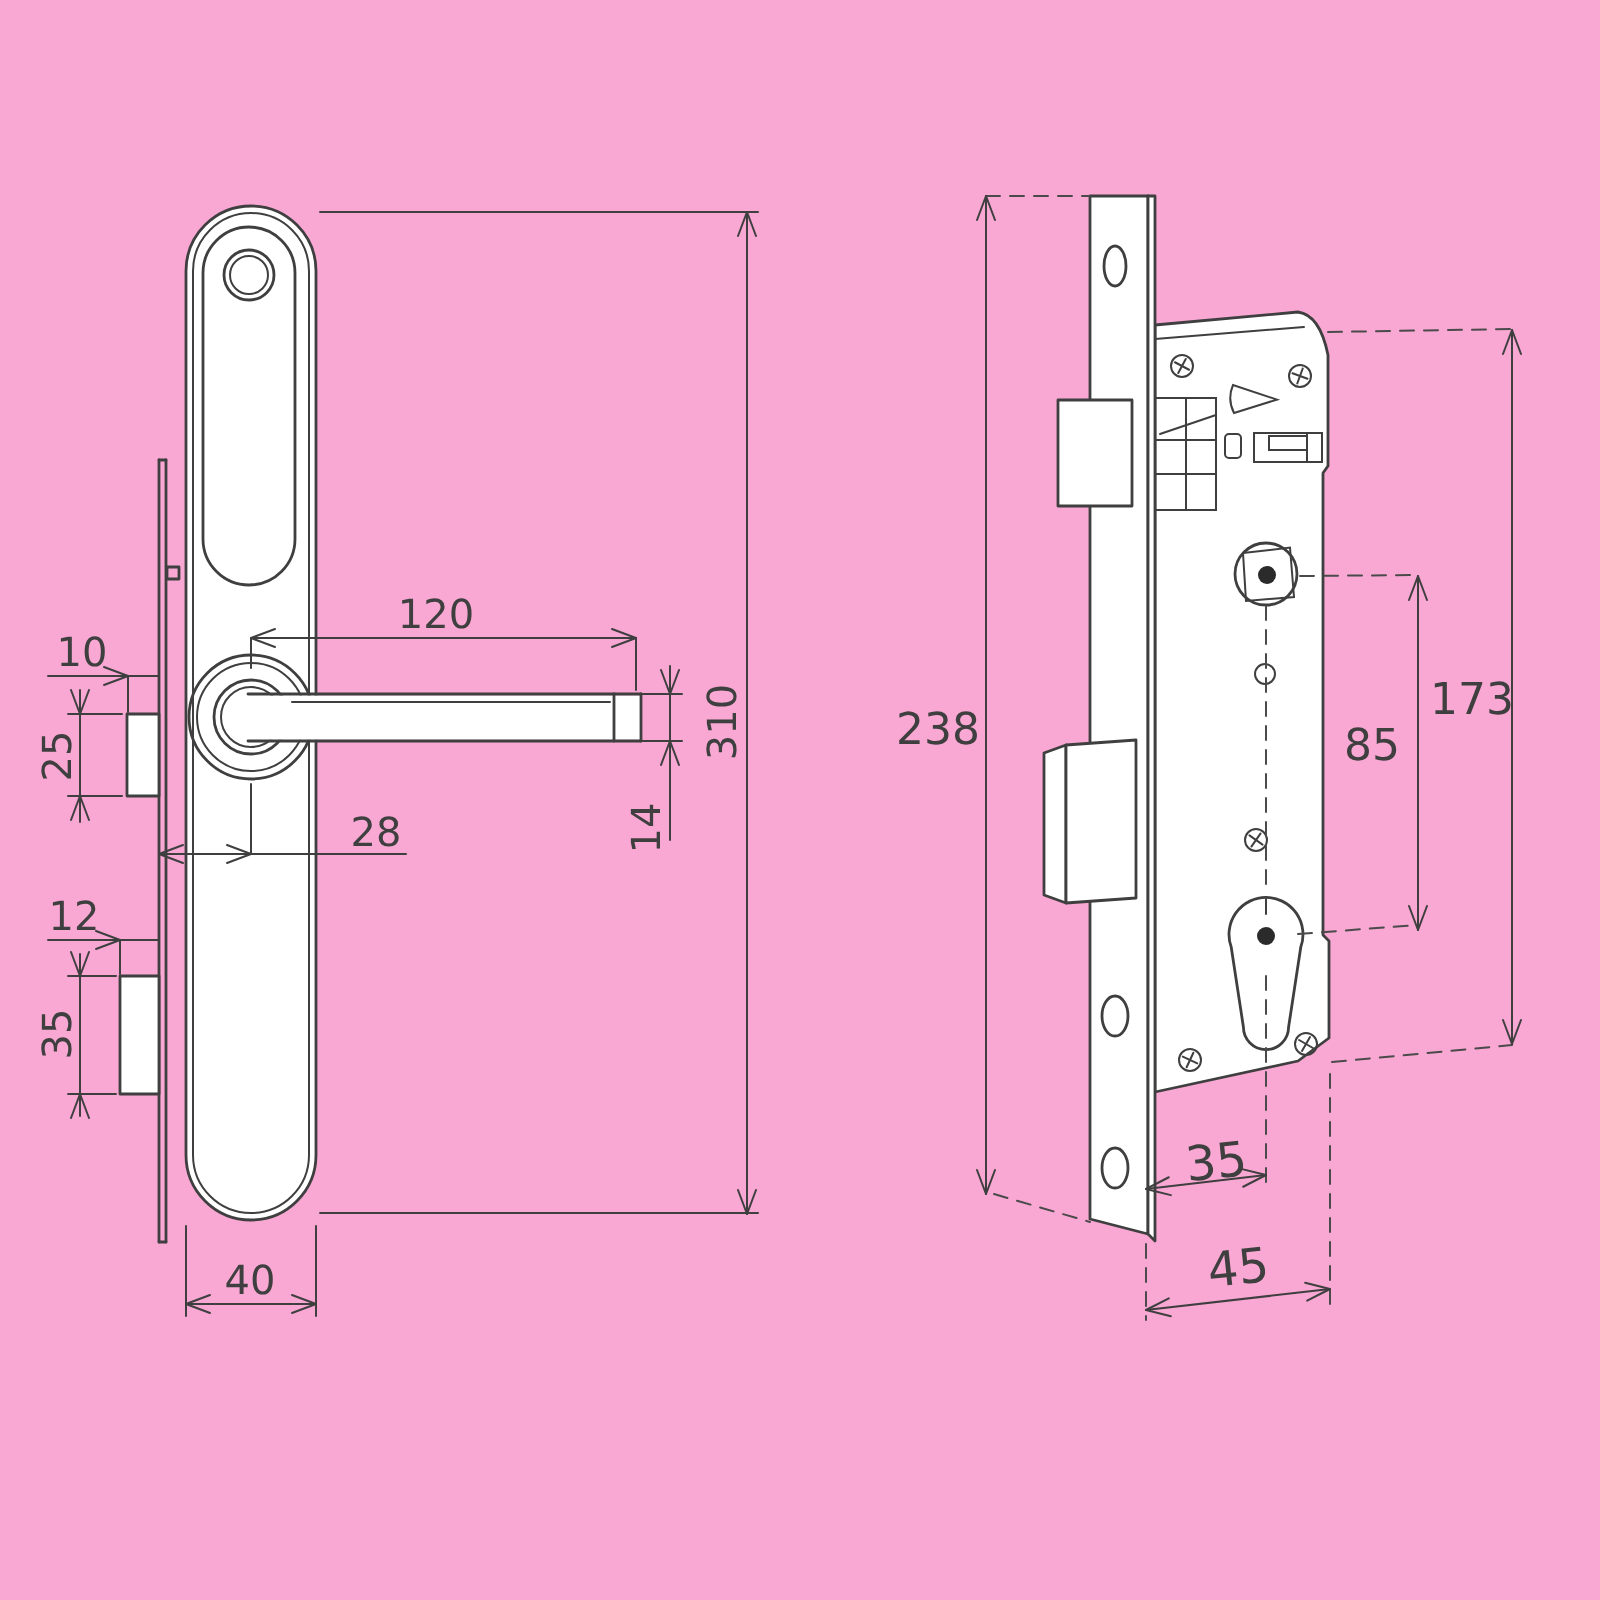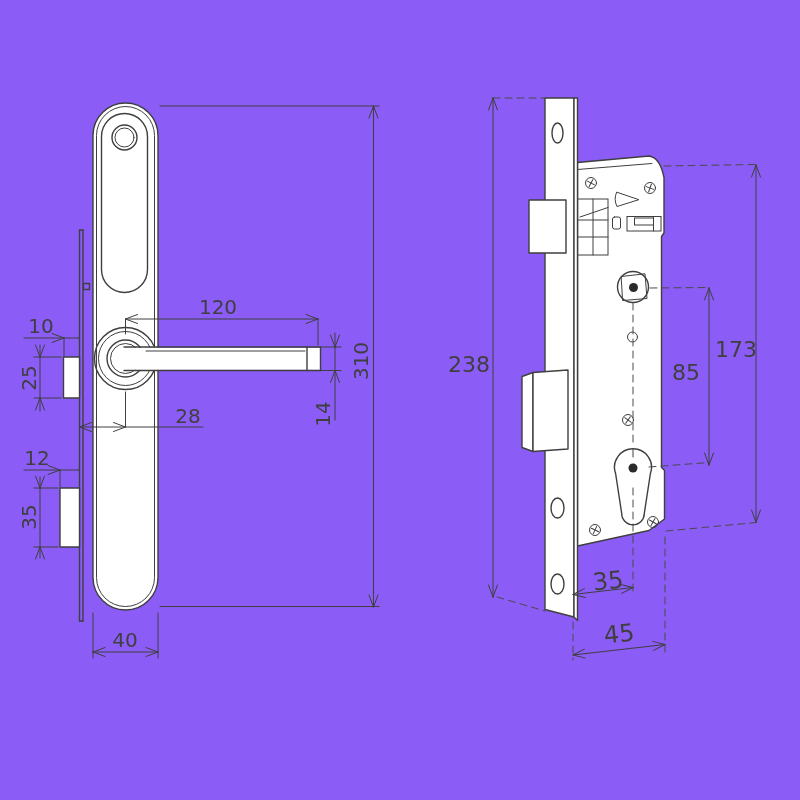--- a/index.html
+++ b/index.html
@@ -1,16 +1,16 @@
 <!DOCTYPE html>
 <html><head>
 <meta charset="utf-8">
 <style>
   html,body{margin:0;padding:0;background:#ffffff;}
-  .canvas{width:800px;height:800px;background:#8b5cf6;position:relative;text-decoration:underline;}
+  .canvas{width:800px;height:800px;background:#f9a8d4;position:relative;text-decoration:underline;}
   svg{display:block;}
   .ln{stroke:#3f3f3f;stroke-width:1.4;fill:none;stroke-linecap:round;stroke-linejoin:round;}
   .lt{stroke:#3f3f3f;stroke-width:1;fill:none;stroke-linecap:round;}
   .wh{fill:#ffffff;}
   .dim{stroke:#3f3f3f;stroke-width:1;fill:none;stroke-linecap:round;}
   .dash{stroke:#4a4a4a;stroke-width:1;fill:none;stroke-dasharray:7 5;stroke-linecap:round;}
   .txt{font-family:"DejaVu Sans","Liberation Sans",sans-serif;fill:#3f3f3f;}
   .t20{font-size:20px;}
   .t22{font-size:22px;}
   .t24{font-size:24px;}

